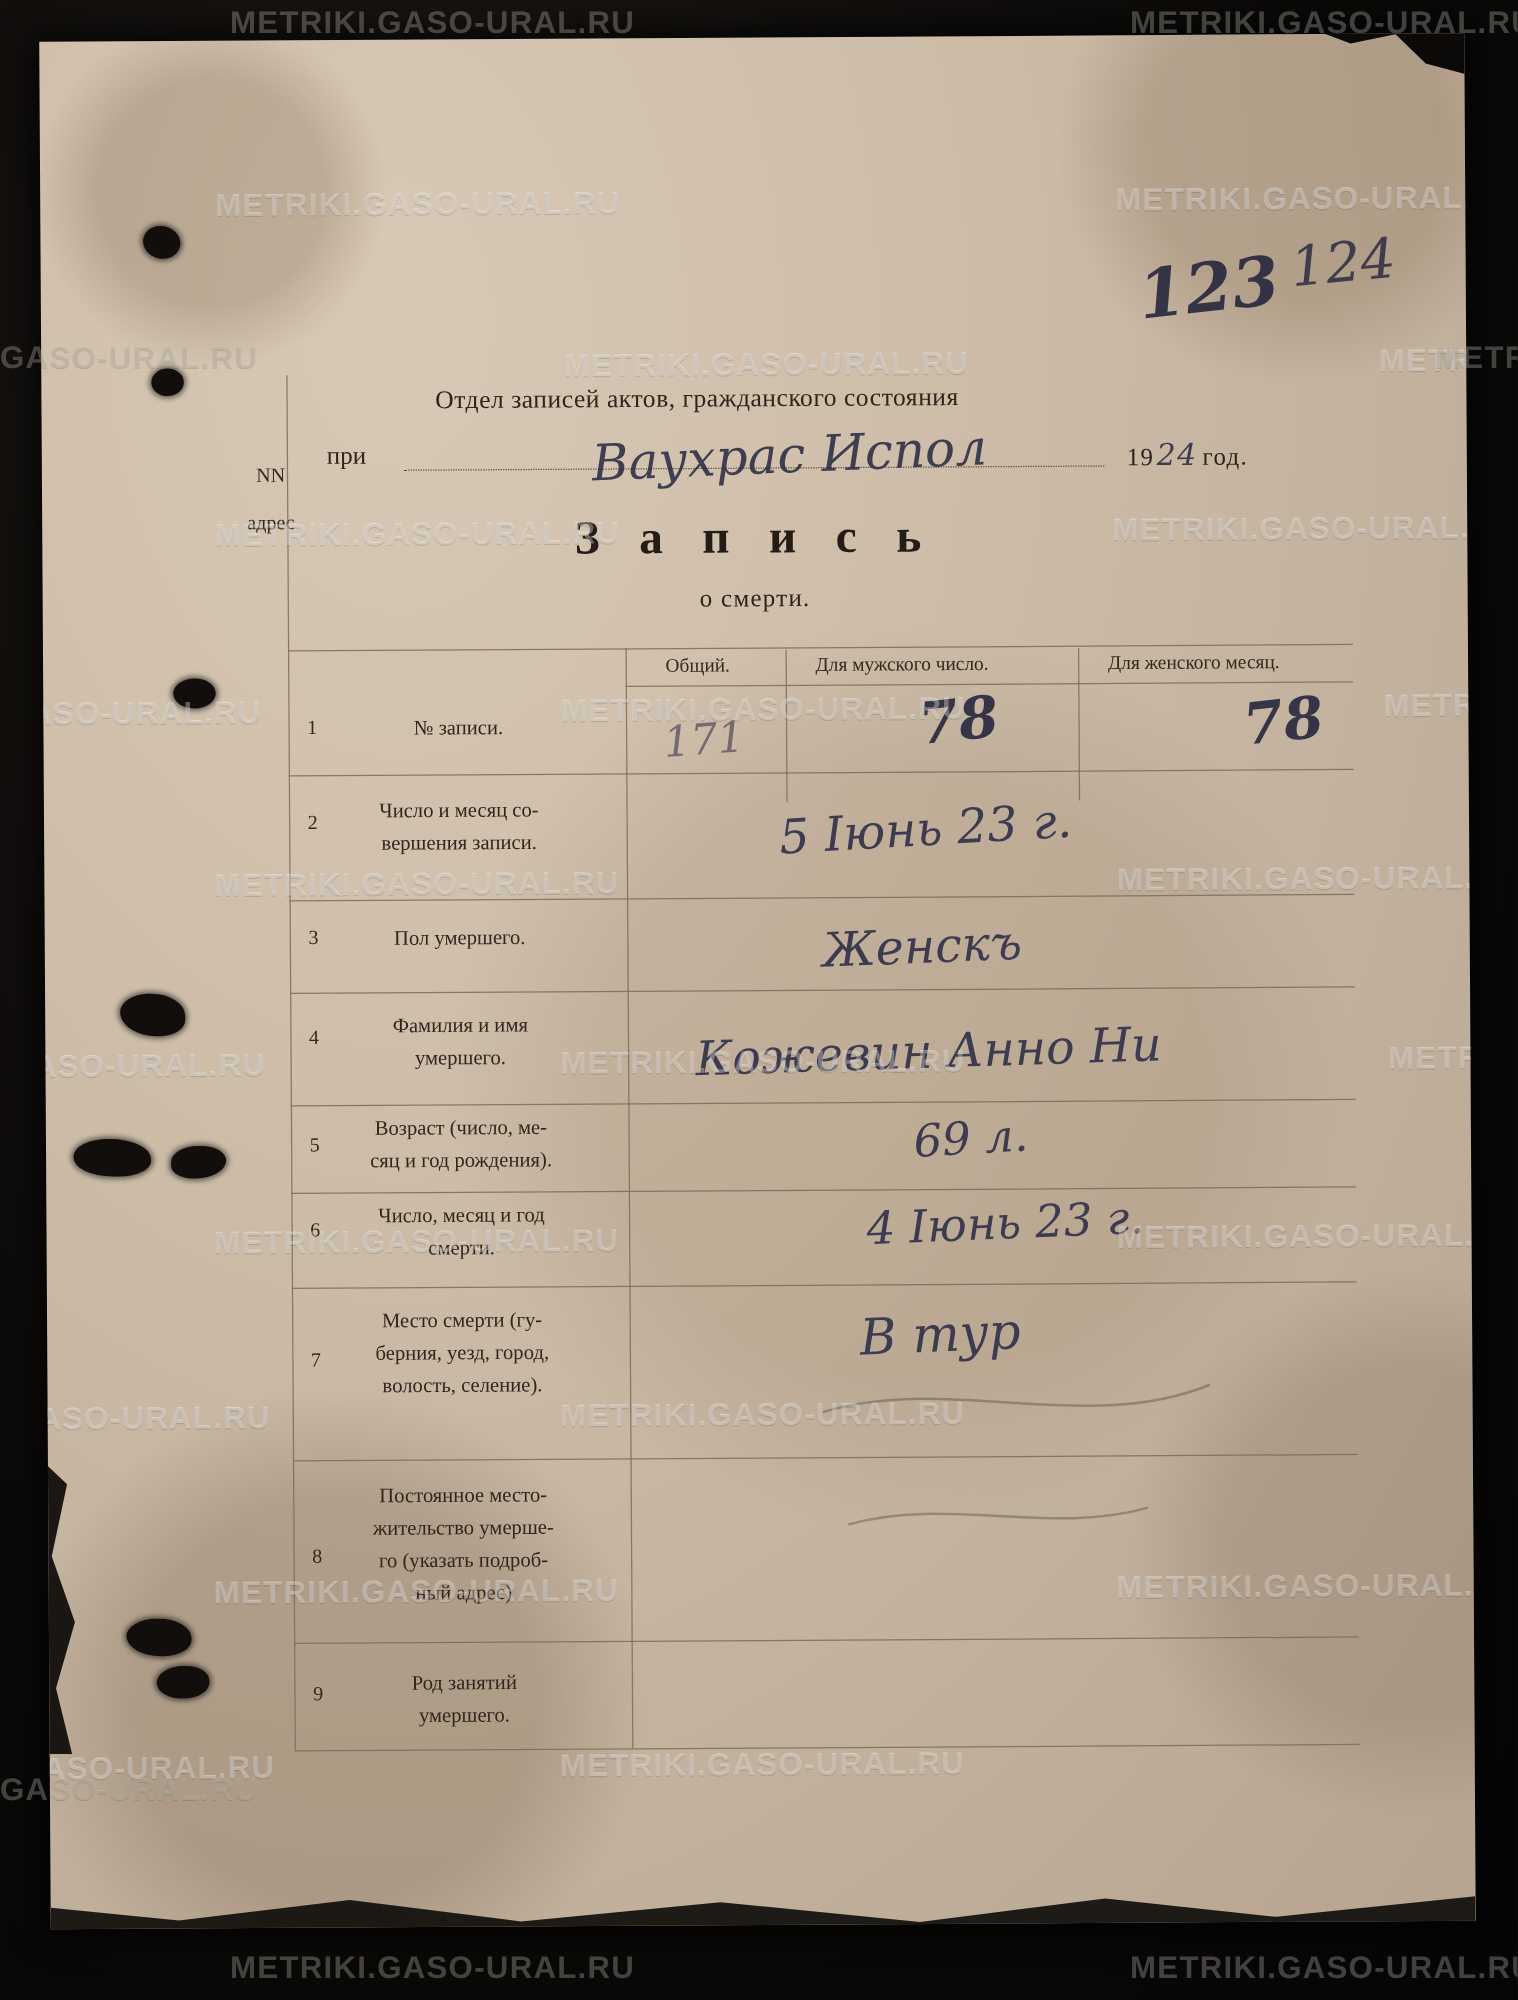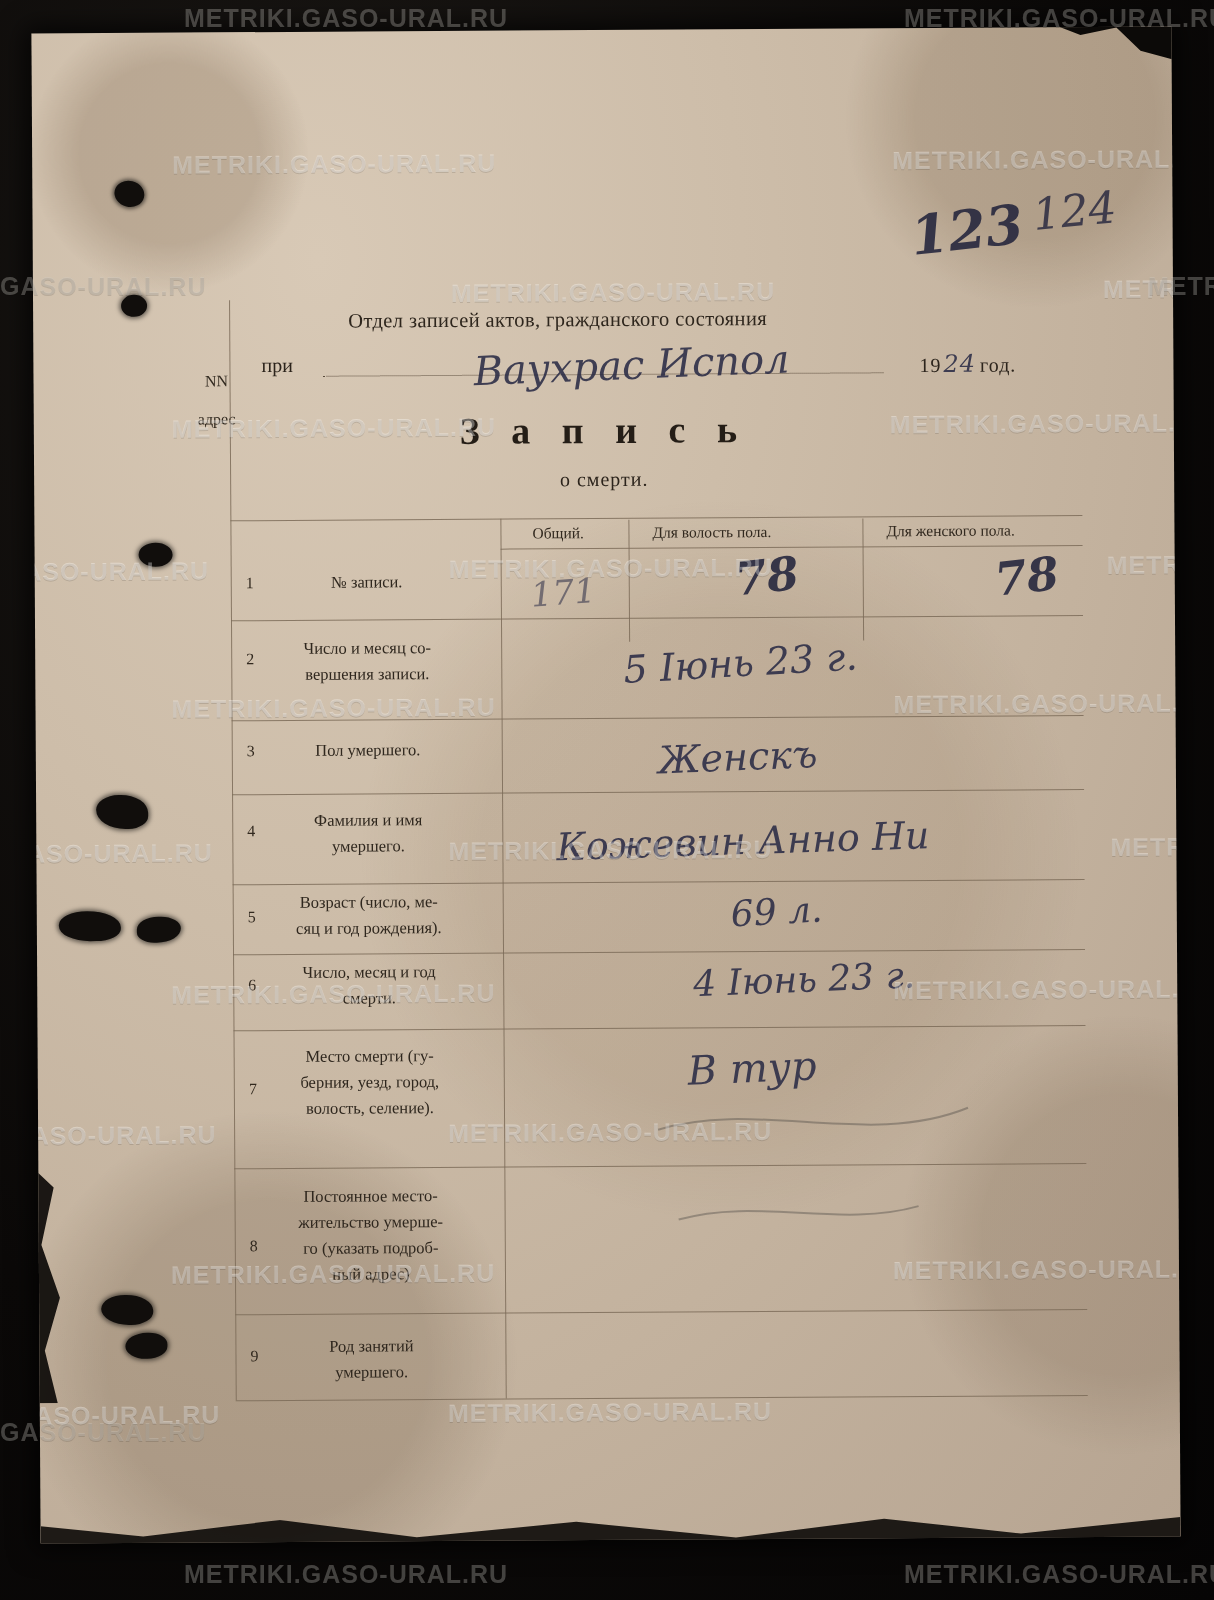--- a/index.html
+++ b/index.html
@@ -114,21 +114,21 @@
   }
   .hdr-dotline {
     position: absolute;
     left: 290px;
     top: 344px;
     width: 560px;
     border-bottom: 1px dotted #5a4c3c;
   }
   .hdr-year {
     position: absolute;
-    left: 886px;
+    left: 868px;
     top: 322px;
     font-size: 20px;
     letter-spacing: 1px;
     text-align: right;
   }
   .hdr-zapis {
     position: absolute;
     left: 0;
     top: 378px;
     width: 1140px;
@@ -271,22 +271,22 @@
       <div class="rule-h" style="left:196px; top:688px; width:852px;"></div>
       <div class="rule-h" style="left:196px; top:762px; width:852px;"></div>
       <div class="rule-h" style="left:196px; top:852px; width:852px;"></div>
       <div class="rule-h" style="left:196px; top:922px; width:852px;"></div>
       <div class="rule-h" style="left:196px; top:998px; width:852px;"></div>
       <div class="rule-h" style="left:196px; top:1136px; width:852px;"></div>
       <div class="rule-h" style="left:196px; top:1282px; width:852px;"></div>
       <div class="rule-h" style="left:196px; top:1368px; width:852px;"></div>
 
       <div class="col-head" style="left:498px; top:494px;">Общий.</div>
-      <div class="col-head" style="left:618px; top:494px;">Для волость пола.</div>
-      <div class="col-head" style="left:852px; top:494px;">Для женского пола.</div>
+      <div class="col-head" style="left:618px; top:494px;">Для мужского число.</div>
+      <div class="col-head" style="left:852px; top:494px;">Для женского месяц.</div>
 
       <div class="row-num" style="left:196px; top:542px;">1</div>
       <div class="row-num" style="left:196px; top:618px;">2</div>
       <div class="row-num" style="left:196px; top:710px;">3</div>
       <div class="row-num" style="left:196px; top:790px;">4</div>
       <div class="row-num" style="left:196px; top:876px;">5</div>
       <div class="row-num" style="left:196px; top:944px;">6</div>
       <div class="row-num" style="left:196px; top:1048px;">7</div>
       <div class="row-num" style="left:196px; top:1205px;">8</div>
       <div class="row-num" style="left:196px; top:1315px;">9</div>

